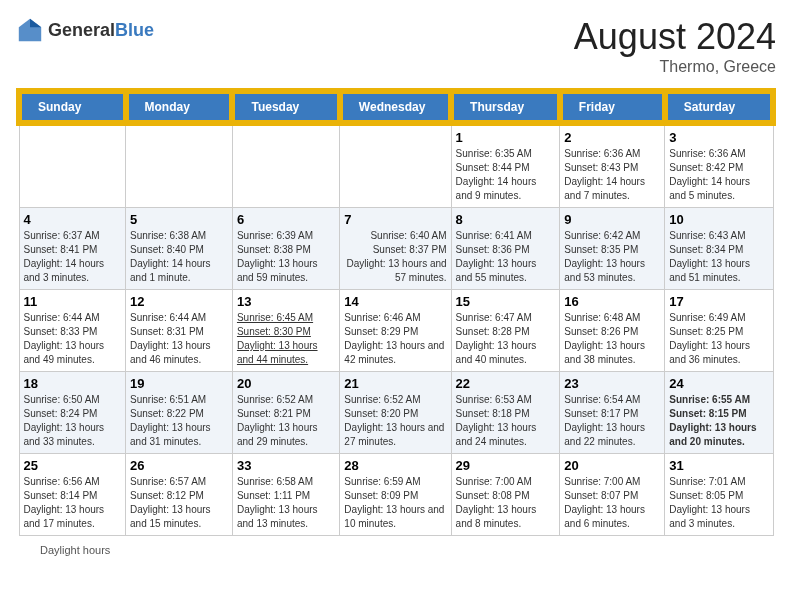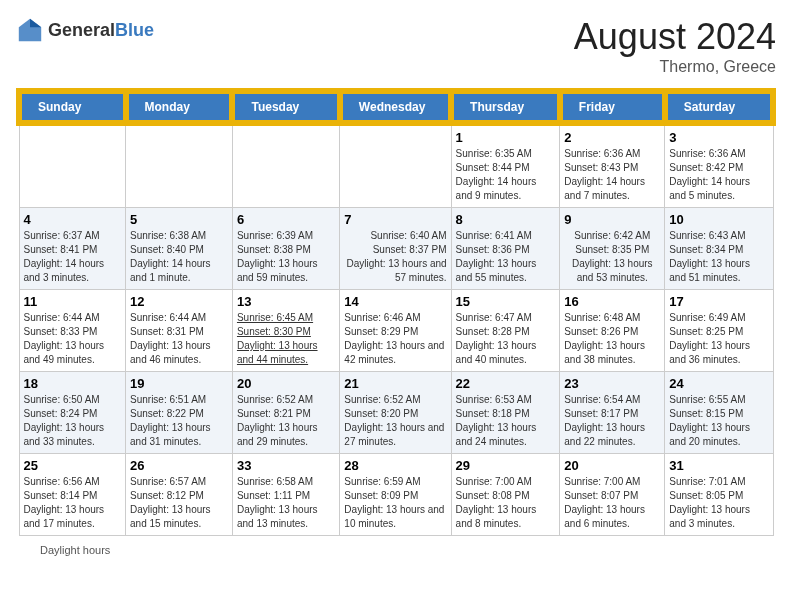--- a/index.html
+++ b/index.html
@@ -170,21 +170,21 @@
 Daylight: 13 hours and 57 minutes.</div>
         </td>
         <td>
           <span class="day-num">8</span>
           <div class="day-info" style="white-space: pre-line;">Sunrise: 6:41 AM
 Sunset: 8:36 PM
 Daylight: 13 hours and 55 minutes.</div>
         </td>
         <td>
           <span class="day-num">9</span>
-          <div class="day-info" style="white-space: pre-line; text-align: center;">Sunrise: 6:42 AM
+          <div class="day-info" style="white-space: pre-line;">Sunrise: 6:42 AM
 Sunset: 8:35 PM
 Daylight: 13 hours and 53 minutes.</div>
         </td>
         <td>
           <span class="day-num">10</span>
           <div class="day-info" style="white-space: pre-line;">Sunrise: 6:43 AM
 Sunset: 8:34 PM
 Daylight: 13 hours and 51 minutes.</div>
         </td>
       </tr>
@@ -264,21 +264,21 @@
 Daylight: 13 hours and 24 minutes.</div>
         </td>
         <td>
           <span class="day-num">23</span>
           <div class="day-info" style="white-space: pre-line;">Sunrise: 6:54 AM
 Sunset: 8:17 PM
 Daylight: 13 hours and 22 minutes.</div>
         </td>
         <td>
           <span class="day-num">24</span>
-          <div class="day-info" style="white-space: pre-line;">Sunrise: 6:55 AM
+          <div class="day-info" style="white-space: pre-line; font-weight: bold;">Sunrise: 6:55 AM
 Sunset: 8:15 PM
 Daylight: 13 hours and 20 minutes.</div>
         </td>
       </tr>
       <tr>
         <td>
           <span class="day-num">25</span>
           <div class="day-info" style="white-space: pre-line;">Sunrise: 6:56 AM
 Sunset: 8:14 PM
 Daylight: 13 hours and 17 minutes.</div>

